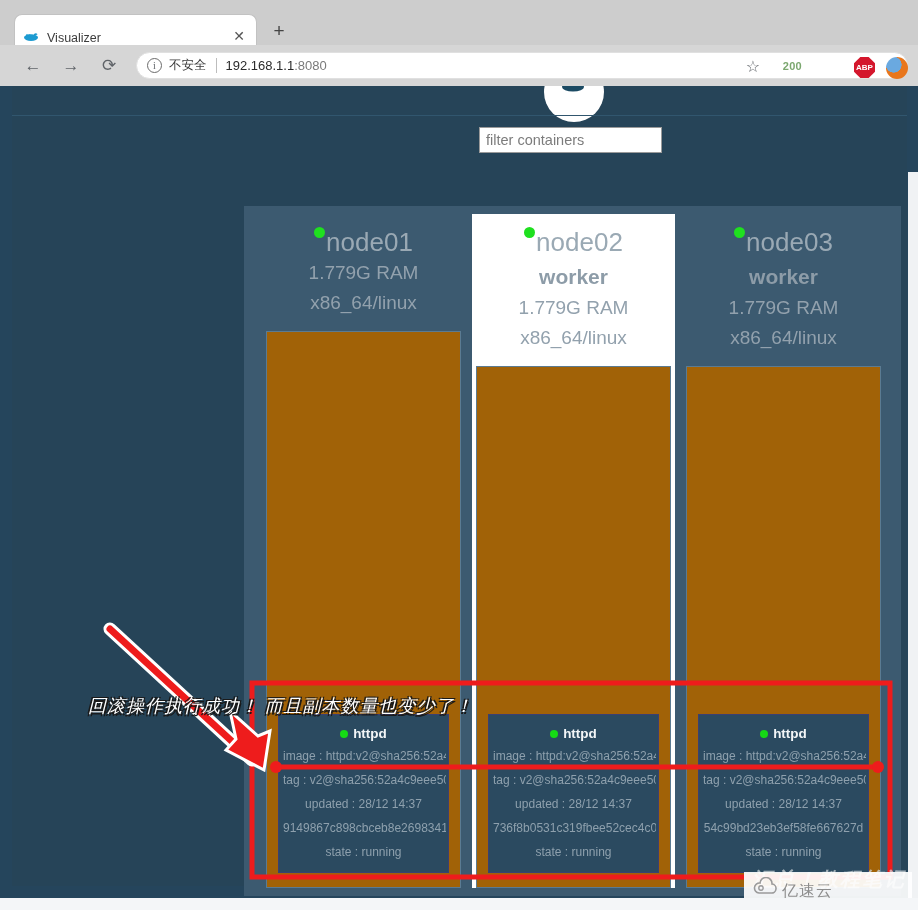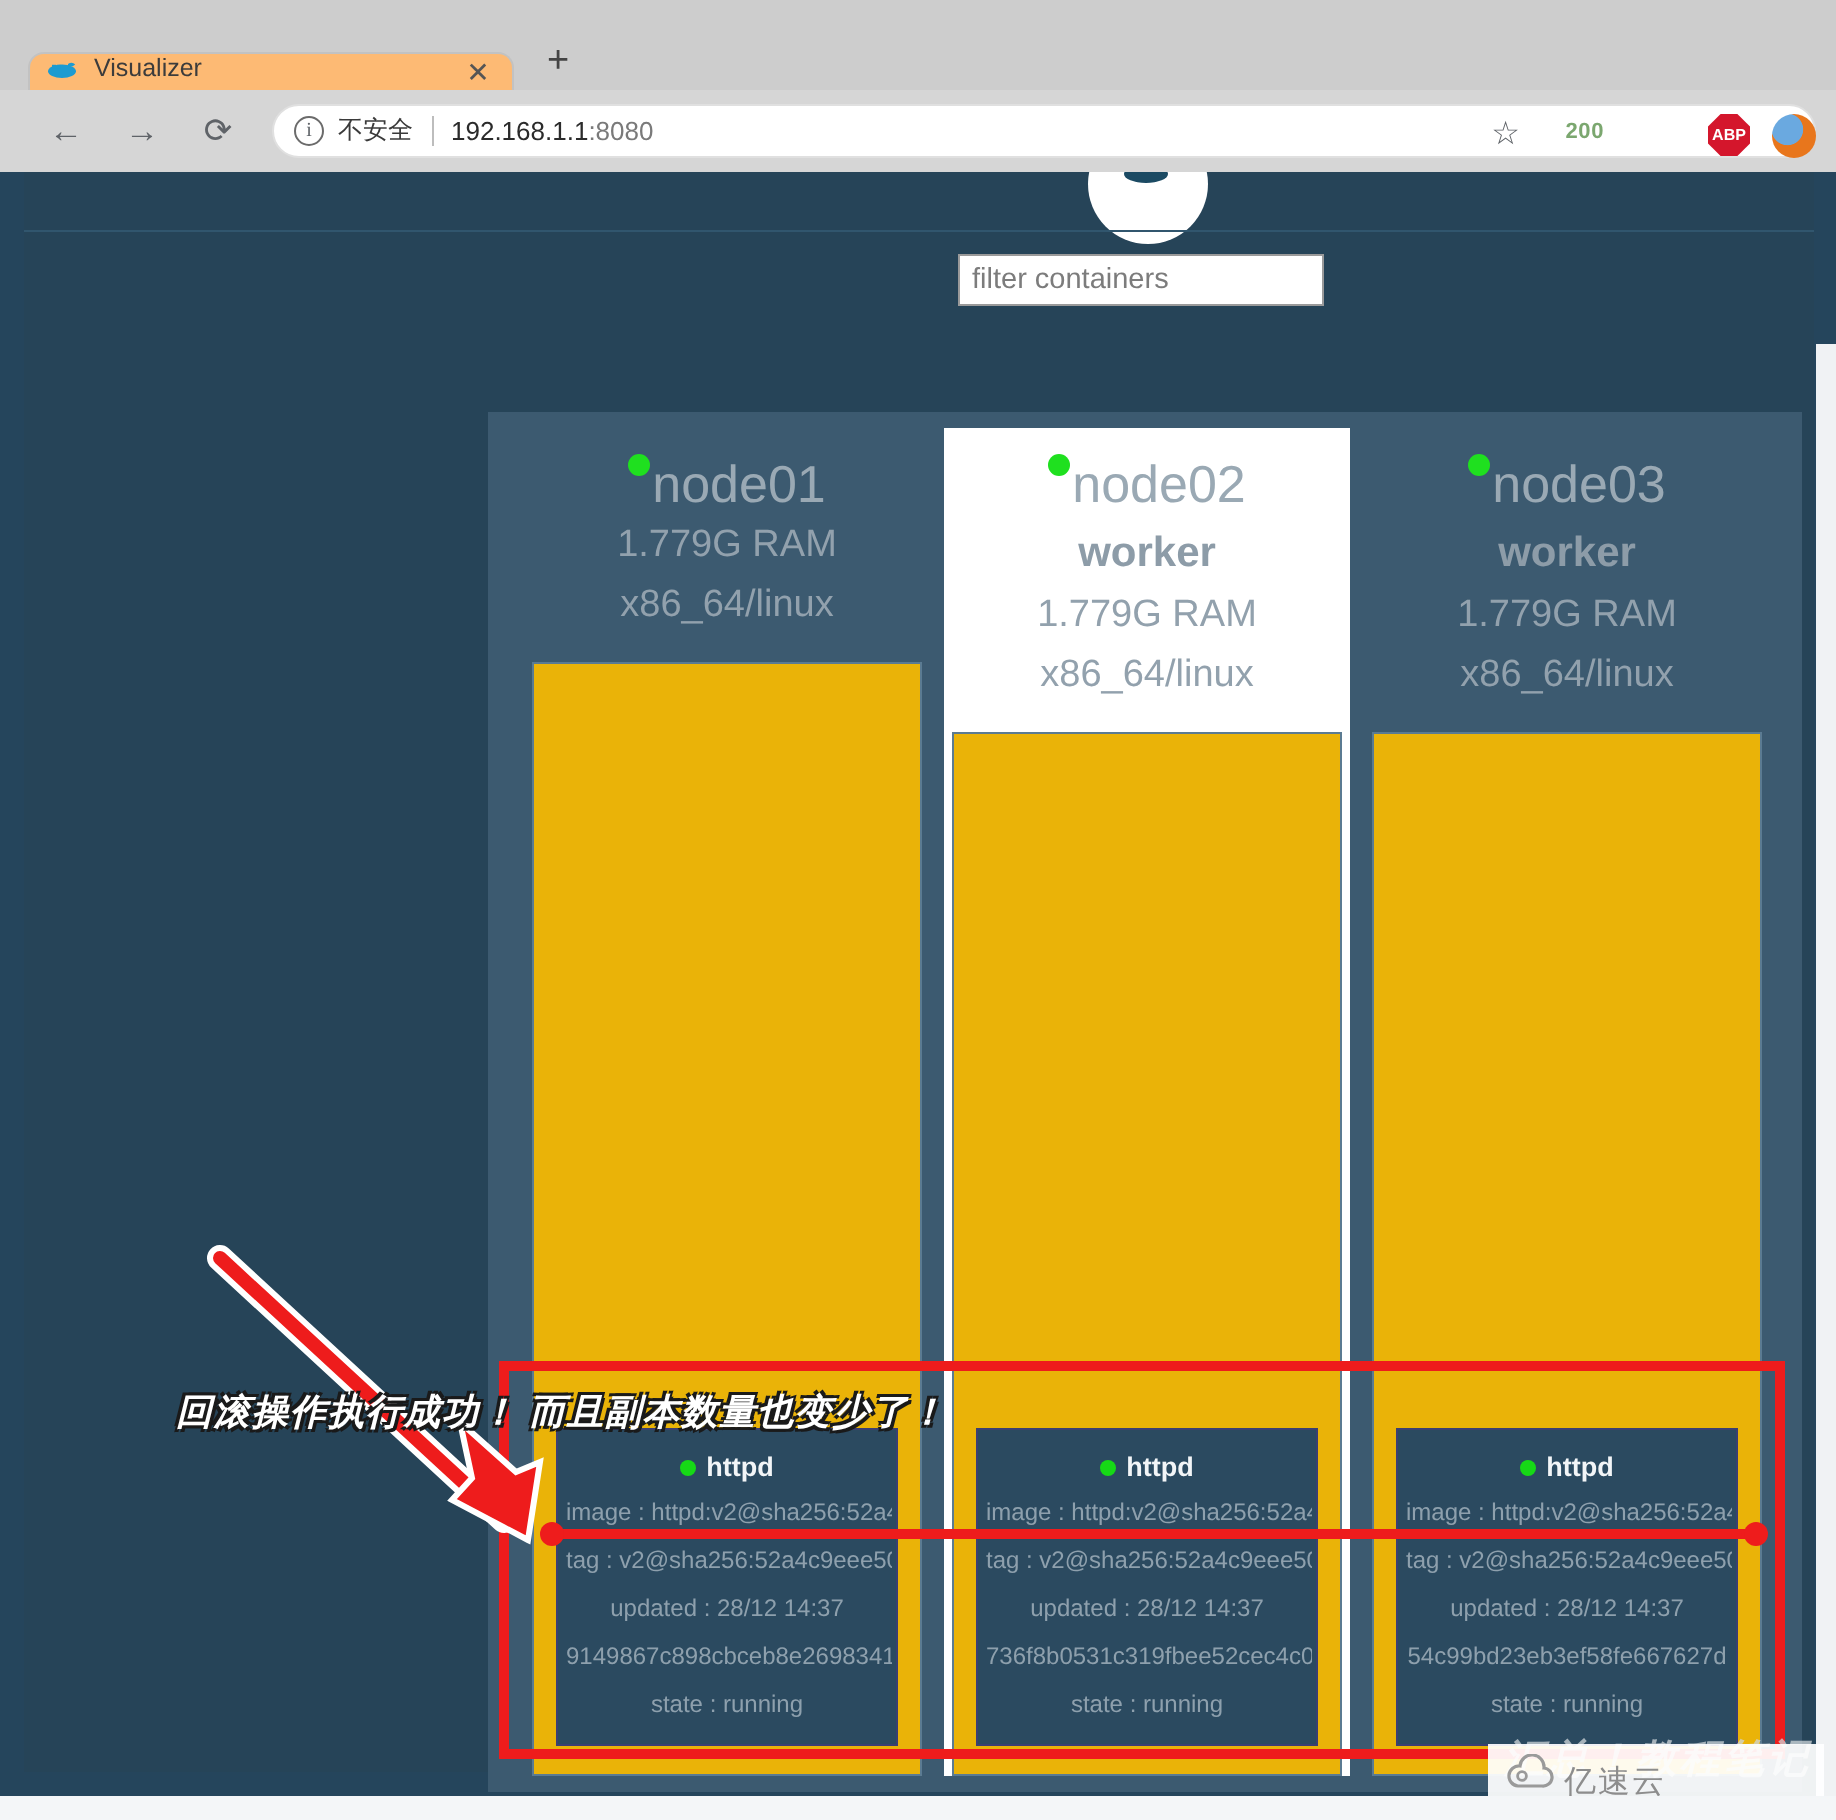--- a/index.html
+++ b/index.html
@@ -15,24 +15,24 @@
   .browser-chrome {
     position: absolute; left: 0; top: 0; width: 918px; height: 86px;
     background: linear-gradient(#d3d3d3, #cfcfcf);
   }
   .tabstrip {
     position: absolute; left: 0; top: 0; width: 918px; height: 45px;
     background: #cdcdcd;
   }
   .tab {
     position: absolute; left: 14px; top: 14px; width: 243px; height: 31px;
-    background: #fdba74;
+    background: #ffffff;
     border-radius: 8px 8px 0 0;
     border: 1px solid #c2c2c2; border-bottom: none;
-    display: flex; align-items: flex-start; padding: 0 8px; margin-top: 12px;
+    display: flex; align-items: flex-end; padding: 0 8px;
   }
   .tab-favicon {
     width: 16px; height: 16px; flex: 0 0 16px; margin-right: 8px;
     display: flex; align-items: center; justify-content: center;
   }
   .tab-title {
     flex: 1; font-size: 12.5px; color: #3c3c3c; white-space: nowrap;
     overflow: hidden; text-overflow: ellipsis;
   }
   .tab-close {
@@ -157,21 +157,21 @@
   .node-role {
     font-size: 21px; color: #8d9ca8; font-weight: bold;
     line-height: 32px; margin-top: 3px;
   }
   .node-mem, .node-arch {
     font-size: 19px; color: #92a1ad; line-height: 30px;
   }
   .node-arch { padding-bottom: 9px; }
   .node-body {
     position: relative; width: 195px; flex: 1; margin-top: 4px;
-    background: #eab308; border: 1px solid #5b7b92;
+    background: #a16207; border: 1px solid #5b7b92;
     display: flex; flex-direction: column; justify-content: flex-end;
     padding: 0 0 14px 0; align-items: center;
   }
 
   
   .container-card {
     width: 171px; background: #2b4a60; border: 1px solid #3b3f72;
     padding: 9px 2px 8px 2px; text-align: center;
   }
   .c-title {
@@ -189,21 +189,21 @@
   }
 
   
   .anno-layer {
     position: absolute; left: 0; top: 0; width: 918px; height: 812px;
     pointer-events: none;
   }
   .anno-text {
     position: absolute; left: 88px; top: 608px;
     font-family: "Liberation Serif", serif;
-    font-size: 18px; font-weight: bold; font-style: italic;
+    font-size: 18px; font-weight: normal; font-style: italic;
     color: #ffffff; white-space: nowrap;
     text-shadow: -1.5px -1.5px 0 #1a1a1a, 1.5px -1.5px 0 #1a1a1a,
                  -1.5px 1.5px 0 #1a1a1a, 1.5px 1.5px 0 #1a1a1a;
     letter-spacing: 1px;
   }
 
   
   .wm-box {
     position: absolute; left: 744px; top: 872px; width: 168px; height: 30px;
     background: rgba(255,255,255,0.93);

